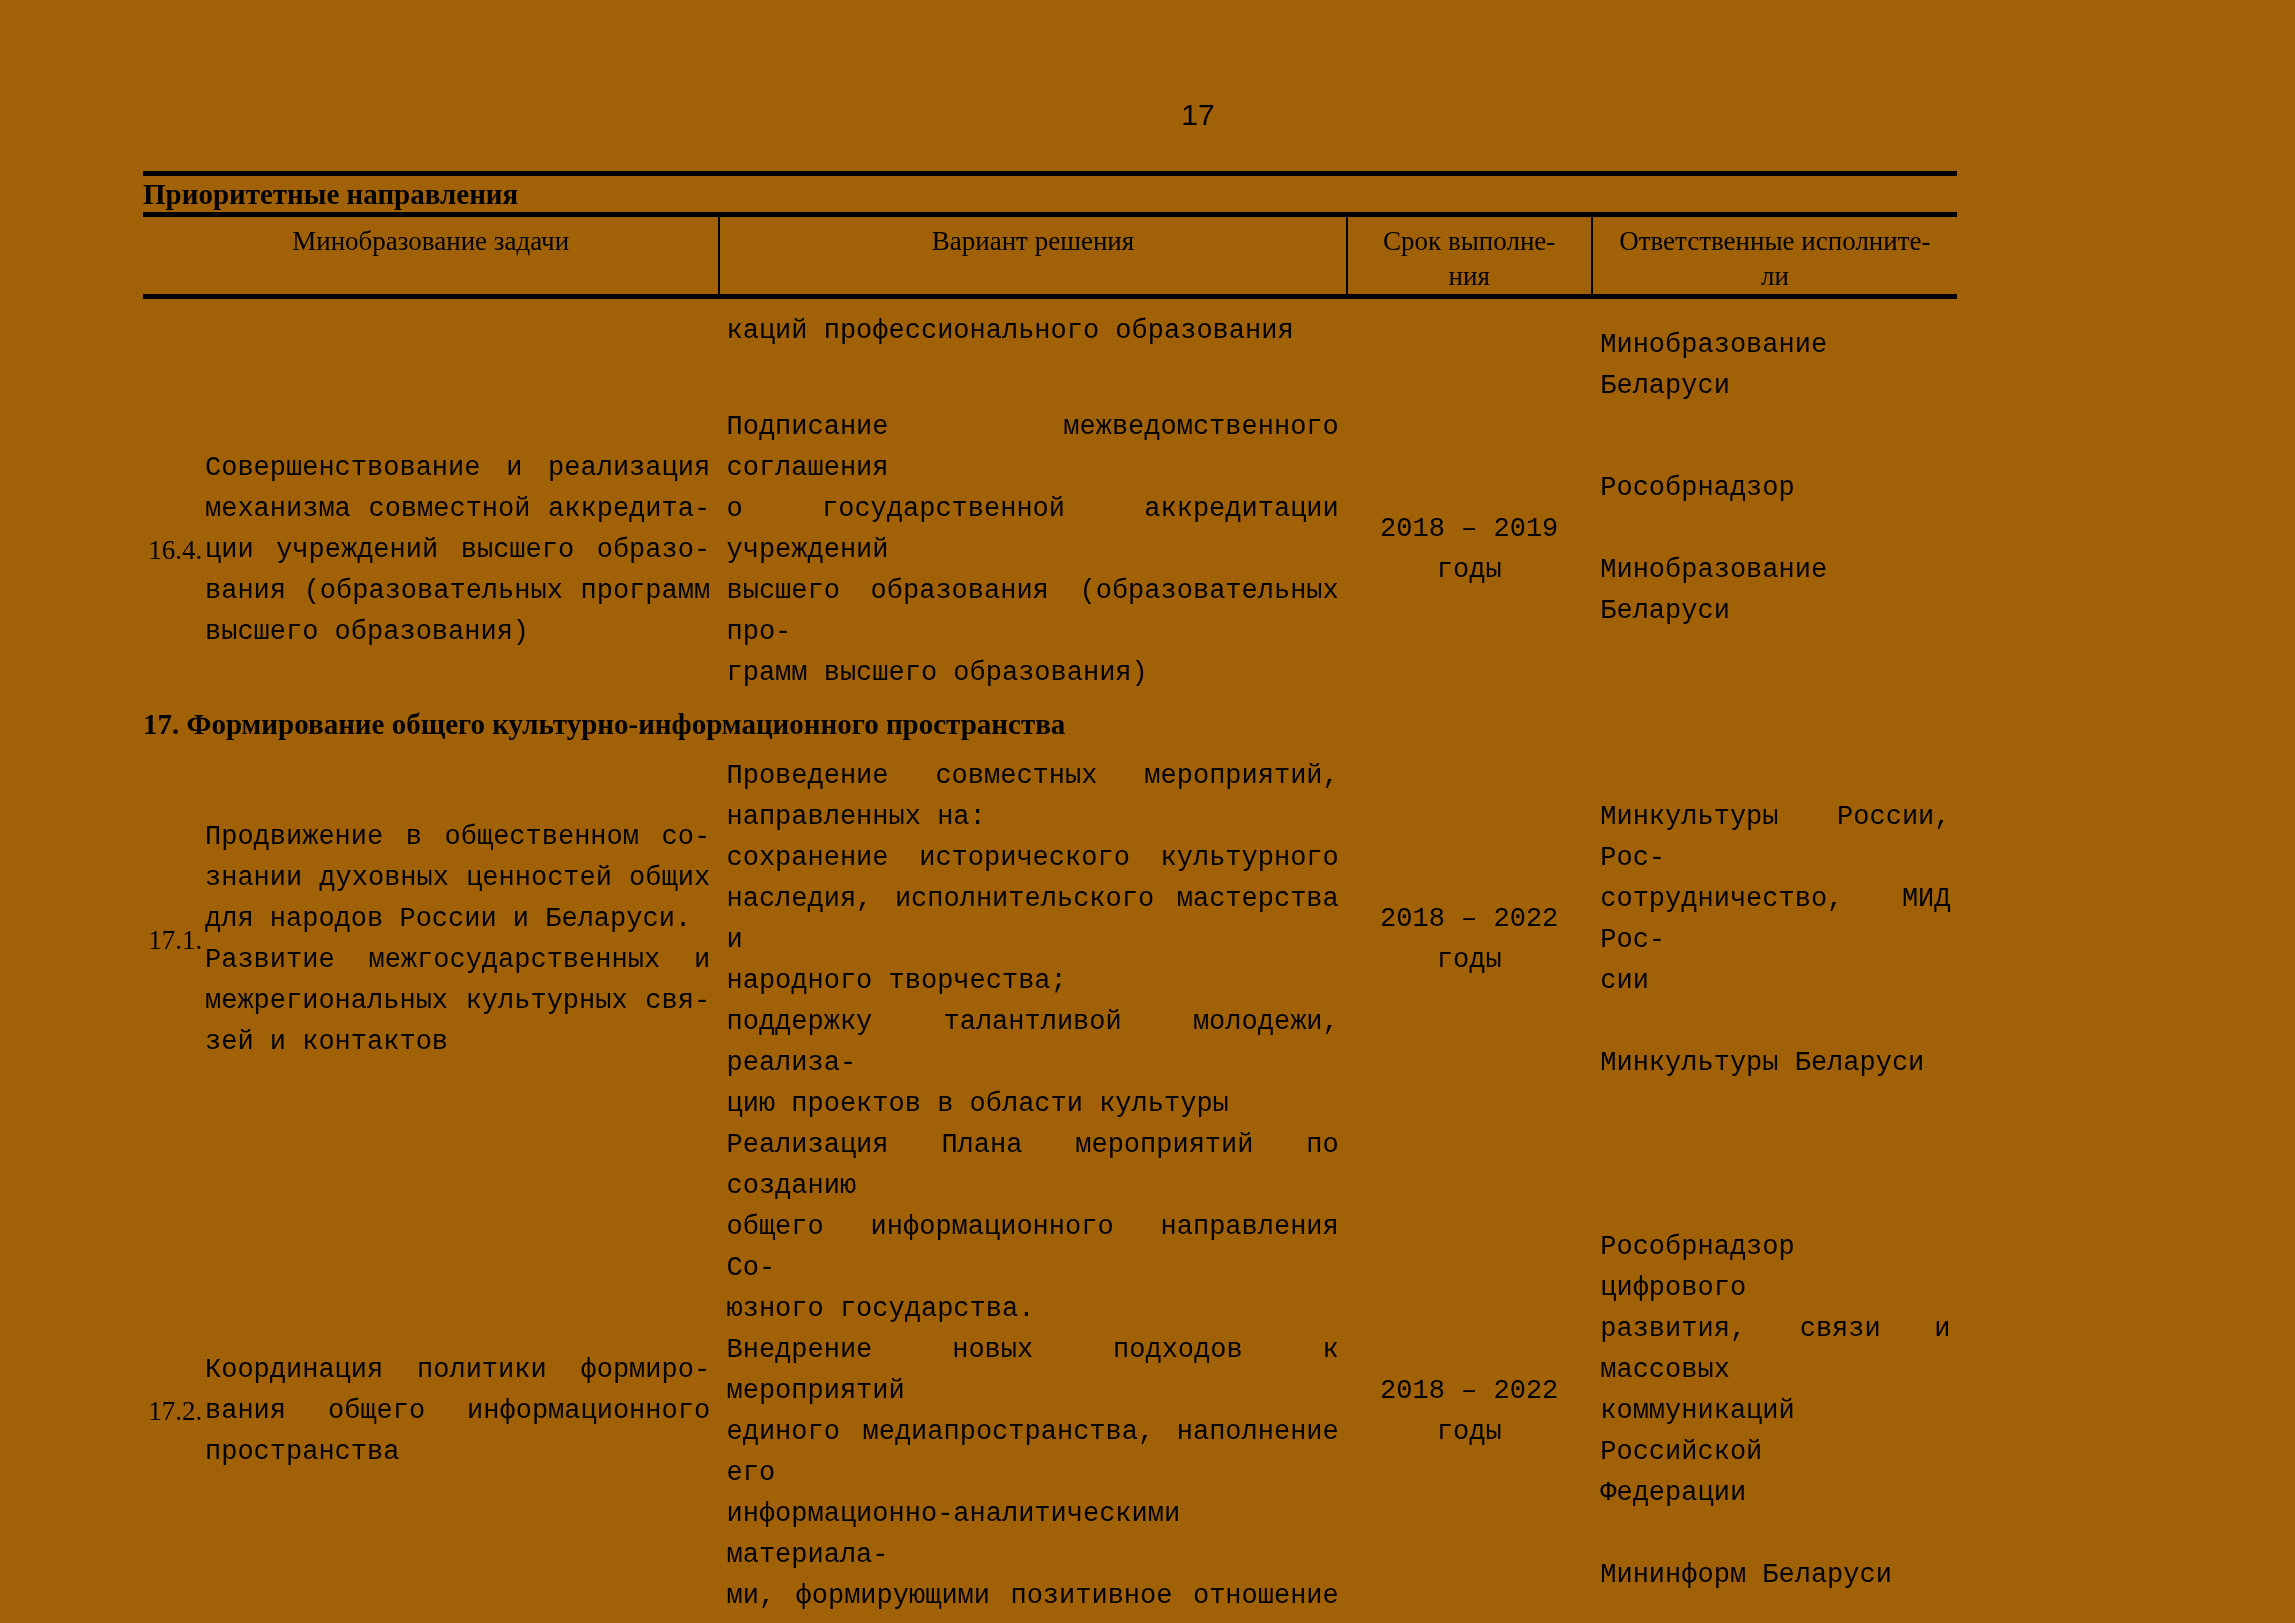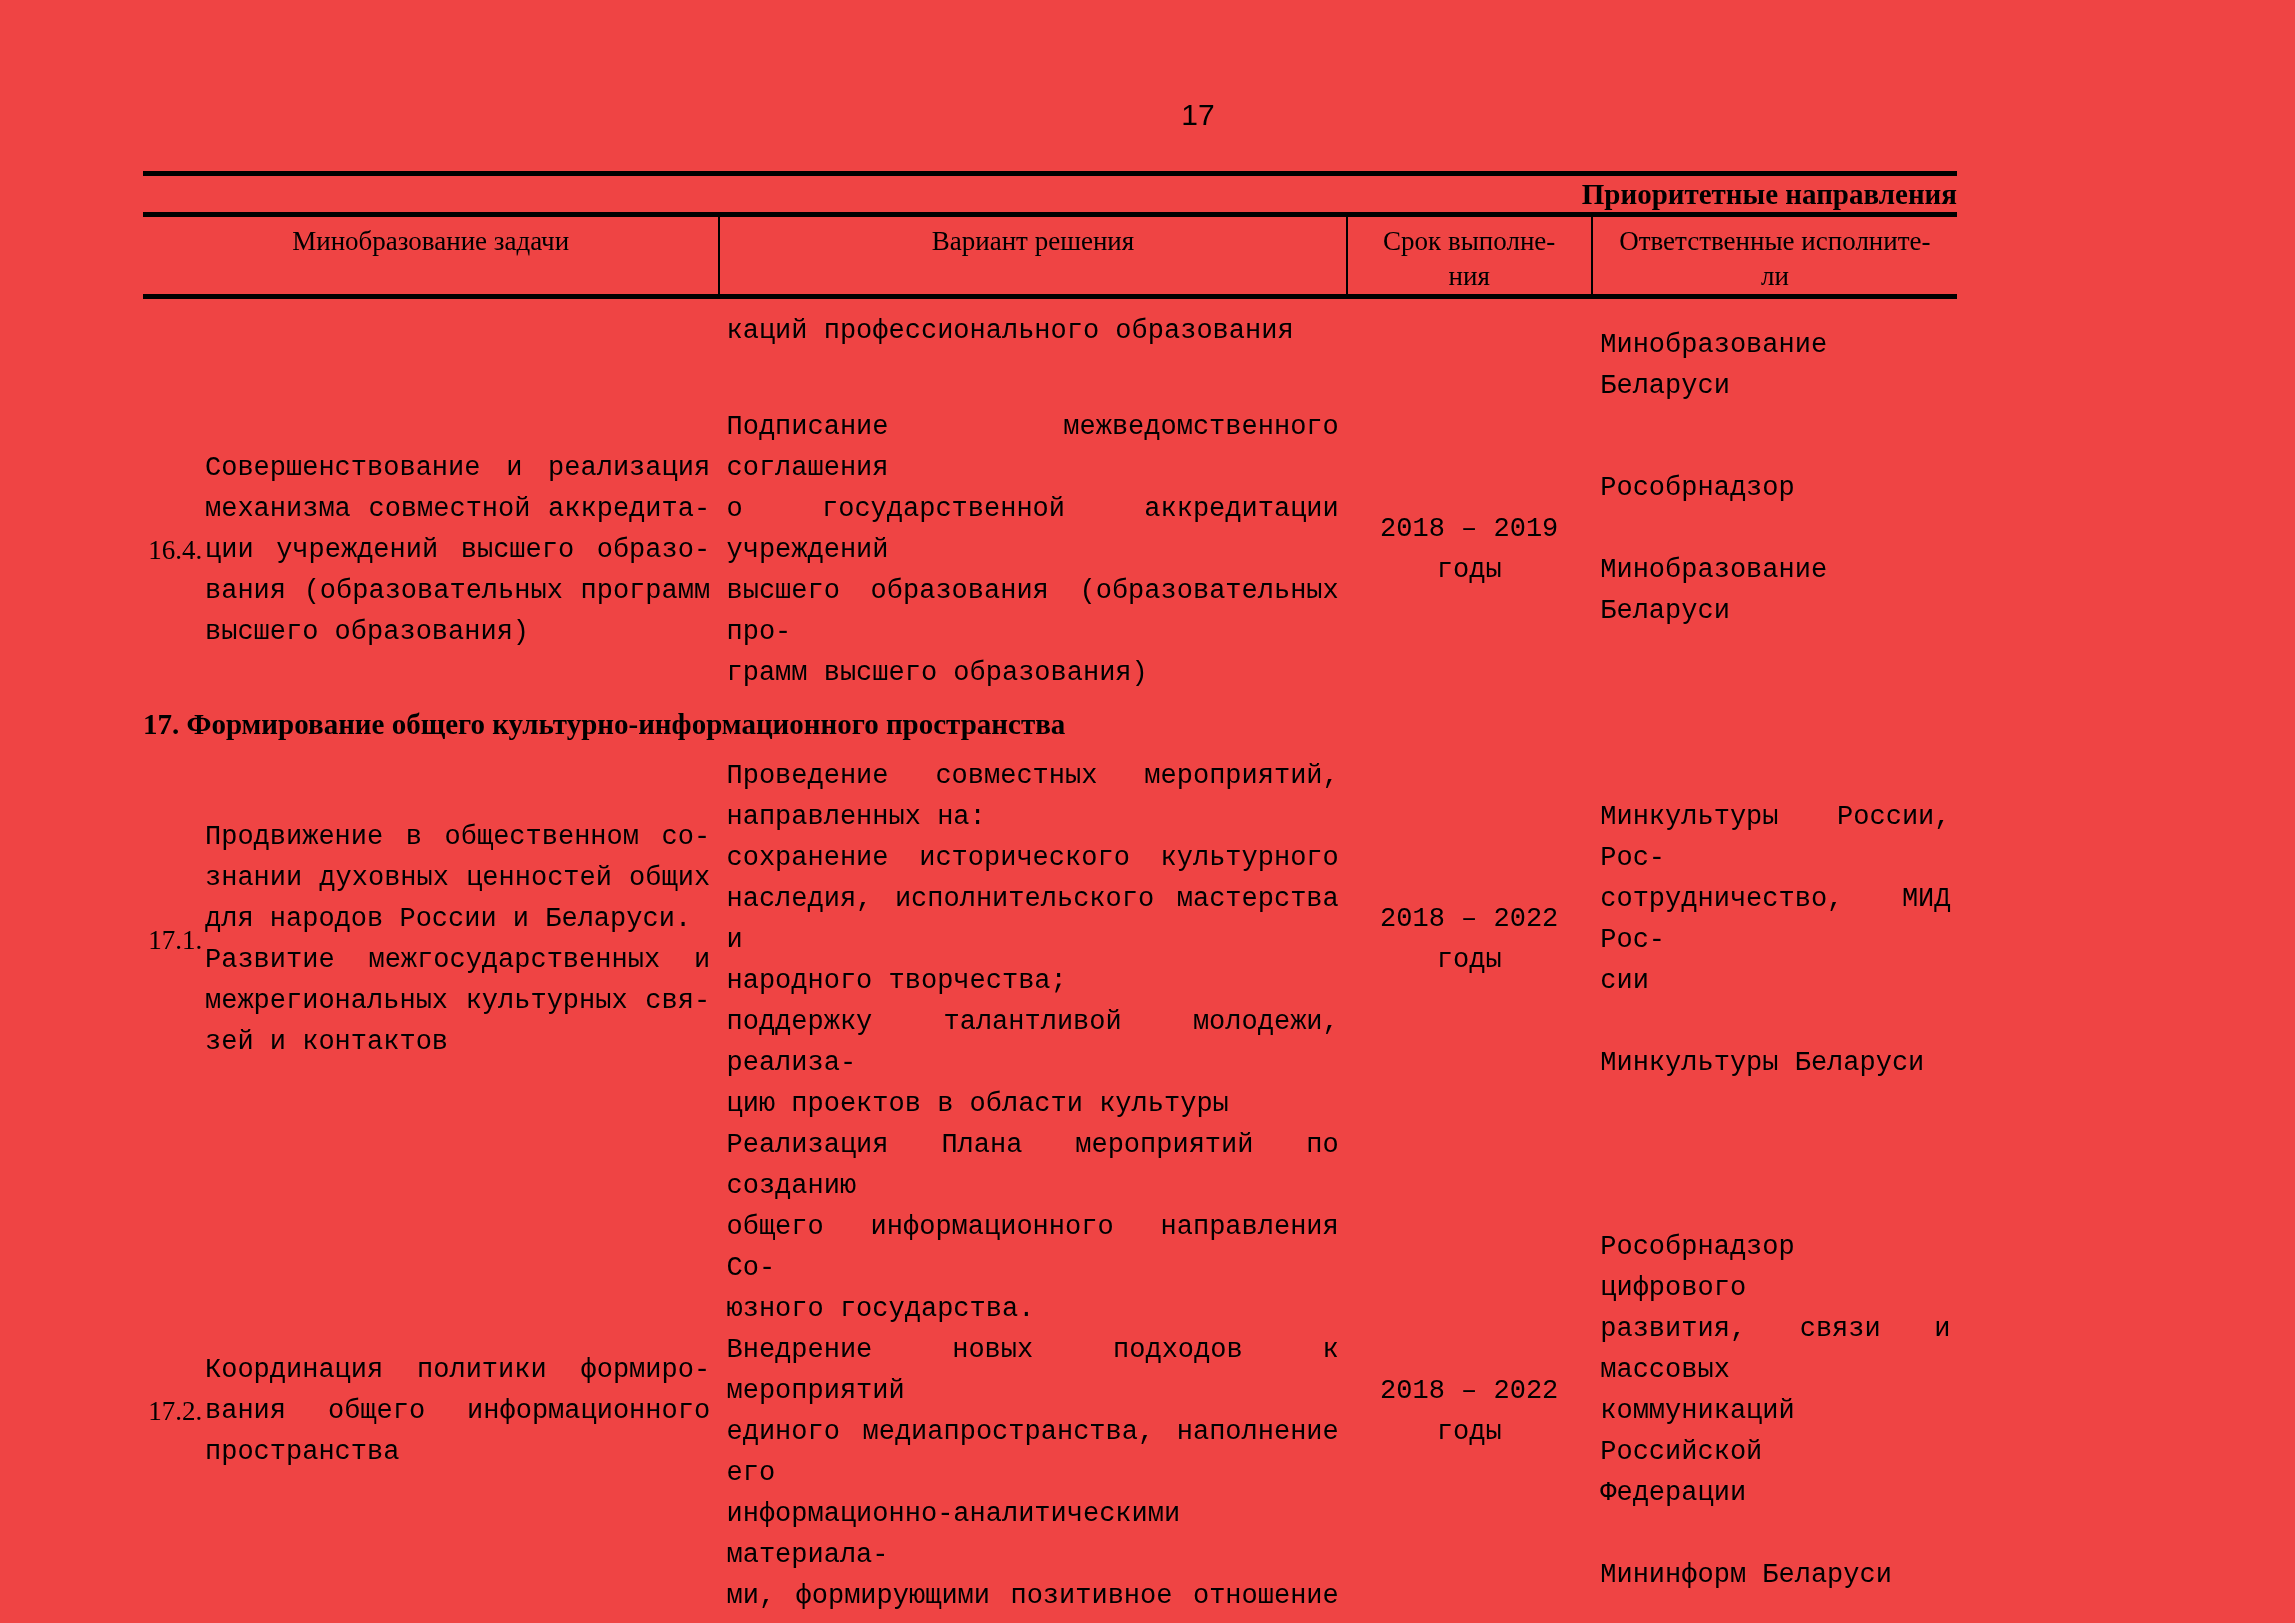--- a/index.html
+++ b/index.html
@@ -1,40 +1,40 @@
 <!DOCTYPE html>
 <html style="font-size:10.5px"><head>
 <meta charset="utf-8">
 <style>
   * { margin:0; padding:0; box-sizing:border-box; }
   html,body { background:#ffffff; }
   .page {
     position:relative;
     width:2295px; height:1623px;
-    background:#ef4444;
+    background:#a16207;
     font-family:"Liberation Serif", serif;
     color:#000;
     overflow:hidden;
   }
   .pageno {
     position:absolute; left:1152px; top:98px; width:92px;
     text-align:center;
     font-family:"Liberation Sans", sans-serif;
     font-size:30px; line-height:33px;
   }
   table.doc {
     position:absolute; left:143px; top:171px; width:1814px;
     border-collapse:collapse; table-layout:fixed;
     font-size:27px;
   }
   col.w1{width:576px;} col.w2{width:627px;} col.w3{width:245px;} col.w4{width:365px;}
 
   tr.title-row td{
     border-top:5.2px solid #000; border-bottom:5.2px solid #000;
-    height:41px; text-align:right; vertical-align:middle;
+    height:41px; text-align:left; vertical-align:middle;
     font-weight:700; font-size:29px;
   }
   tr.head-row td{
     border-bottom:5.2px solid #000;
     height:70px; vertical-align:top; padding-top:6.5px;
     text-align:center; line-height:35px; white-space:pre-line;
   }
   tr.head-row td.hsep{ border-right:2px solid #000; }
 
   td{ vertical-align:middle; }

